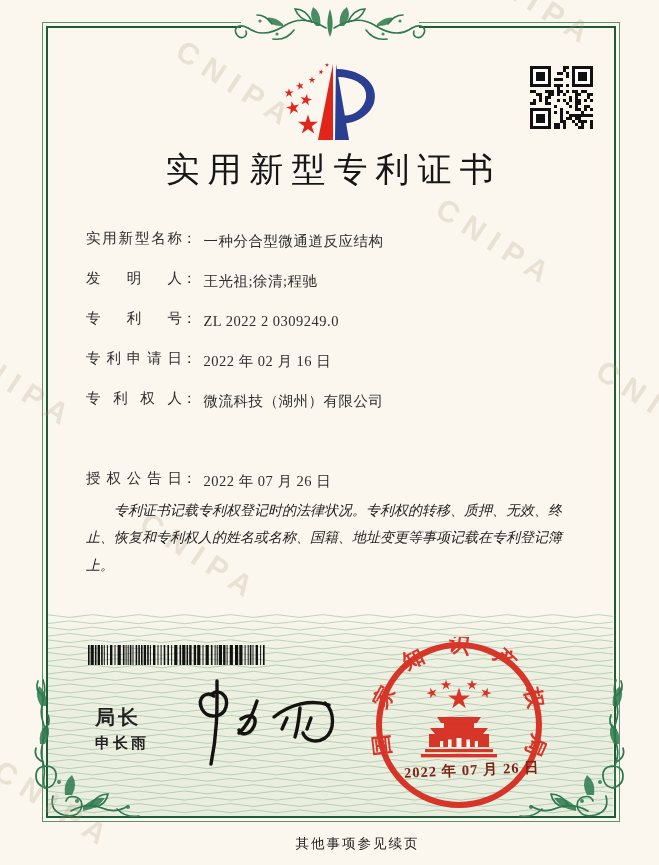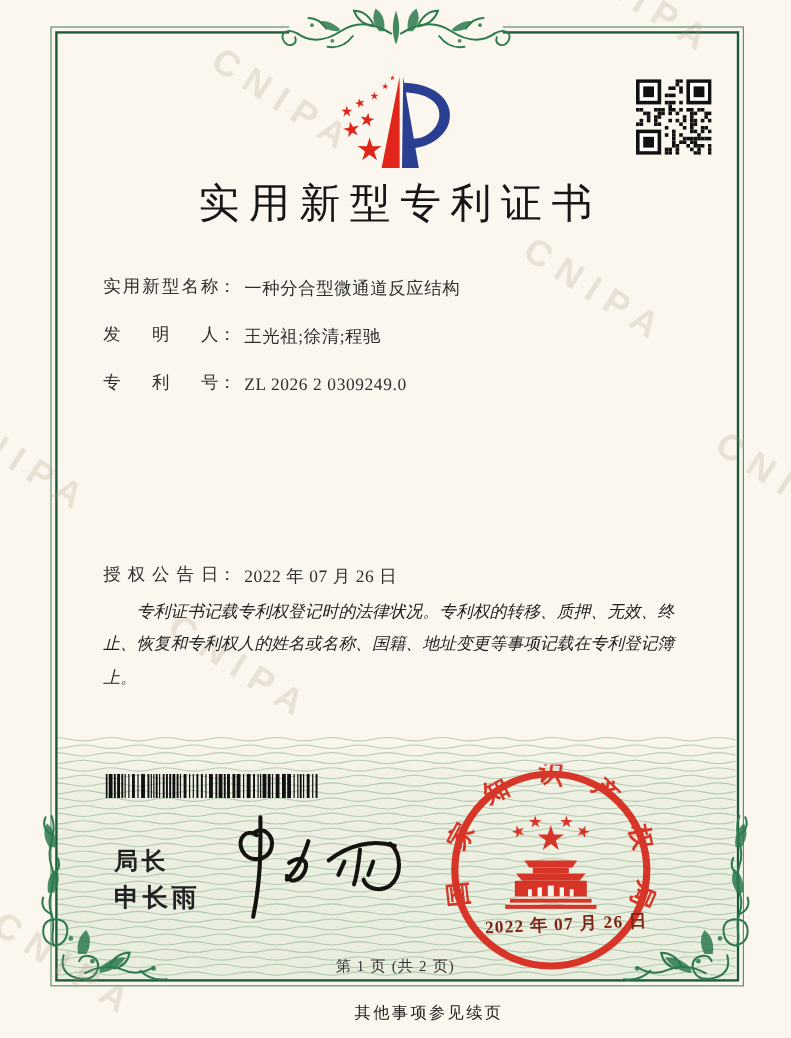--- a/index.html
+++ b/index.html
@@ -38,21 +38,21 @@
   .flabel2{display:inline-block;width:92px;text-align:justify;text-align-last:justify;}
 
   .paras{position:absolute;left:86px;top:497px;width:494px;font-size:14px;color:#1d1d1d;
          font-style:italic;line-height:1.95;}
   .paras p{margin:0;text-indent:2em;}
 
   .barcode{position:absolute;left:88px;top:645px;}
   .director-title{position:absolute;left:95px;top:704px;font-family:Liberation Sans, sans-serif;
         font-size:20px;font-weight:600;letter-spacing:3px;color:#222;}
   .director-name{position:absolute;left:95px;top:734px;font-family:"Liberation Sans","DejaVu Sans",sans-serif;
-        font-size:21px;font-weight:600;letter-spacing:3px;color:#222;}
+        font-size:15px;font-weight:600;letter-spacing:3px;color:#222;}
   .signature{position:absolute;left:176px;top:674px;}
 
   .seal{position:absolute;left:371px;top:637px;opacity:.93;}
   .seal-date{position:absolute;left:404px;top:760px;width:170px;font-size:14.5px;font-weight:600;
         color:#7d2417;letter-spacing:1px;transform:rotate(-2.5deg);white-space:nowrap;}
 
   .page-footer{position:absolute;left:0;top:797px;width:659px;text-align:center;
         font-size:12.5px;color:#333;letter-spacing:1px;}
   .continuation{position:absolute;left:0;top:835px;width:659px;text-align:center;
         font-size:13.5px;color:#222;letter-spacing:2px;padding-left:28px;}
@@ -326,21 +326,27 @@
 
   <div class="title">实用新型专利证书</div>
 
   <div class="frow r1">
     <span class="flabel">实用新型名称</span><span class="fcolon">：</span><span class="fvalue">一种分合型微通道反应结构</span>
   </div>
   <div class="frow r2">
     <span class="flabel">发明人</span><span class="fcolon">：</span><span class="fvalue">王光祖;徐清;程驰</span>
   </div>
   <div class="frow r3">
-    <span class="flabel">专利号</span><span class="fcolon">：</span><span class="fvalue">ZL 2026 2 0309249.0</span>
+    <span class="flabel">专利号</span><span class="fcolon">：</span><span class="fvalue">ZL 2022 2 0309249.0</span>
+  </div>
+  <div class="frow r4">
+    <span class="flabel">专利申请日</span><span class="fcolon">：</span><span class="fvalue">2022 年 02 月 16 日</span>
+  </div>
+  <div class="frow r5">
+    <span class="flabel">专利权人</span><span class="fcolon">：</span><span class="fvalue">微流科技（湖州）有限公司</span>
   </div>
   <div class="frow r7">
     <span class="flabel">授权公告日</span><span class="fcolon">：</span><span class="fvalue">2022 年 07 月 26 日</span>
   </div>
 
   <div class="paras">
     <p>专利证书记载专利权登记时的法律状况。专利权的转移、质押、无效、终止、恢复和专利权人的姓名或名称、国籍、地址变更等事项记载在专利登记簿上。</p>
   </div>
 
   <svg class="barcode" width="178" height="20">
@@ -439,16 +445,15 @@
         <rect x="7.4" y="4.5" width="3.6" height="7.5"></rect>
         <rect x="-19" y="6" width="3.2" height="6"></rect>
         <rect x="15.8" y="6" width="3.2" height="6"></rect>
       </g>
       <rect x="-34" y="14" width="68" height="3.2"></rect>
       <rect x="-38" y="19" width="76" height="3.4"></rect>
     </g>
   </svg>
   <div class="seal-date">2022 年 07 月 26 日</div>
 
-  <div class="page-footer">第 1 页 (共 2 页)</div>
   <div class="continuation">其他事项参见续页</div>
 
 </div>
 
 </body></html>

